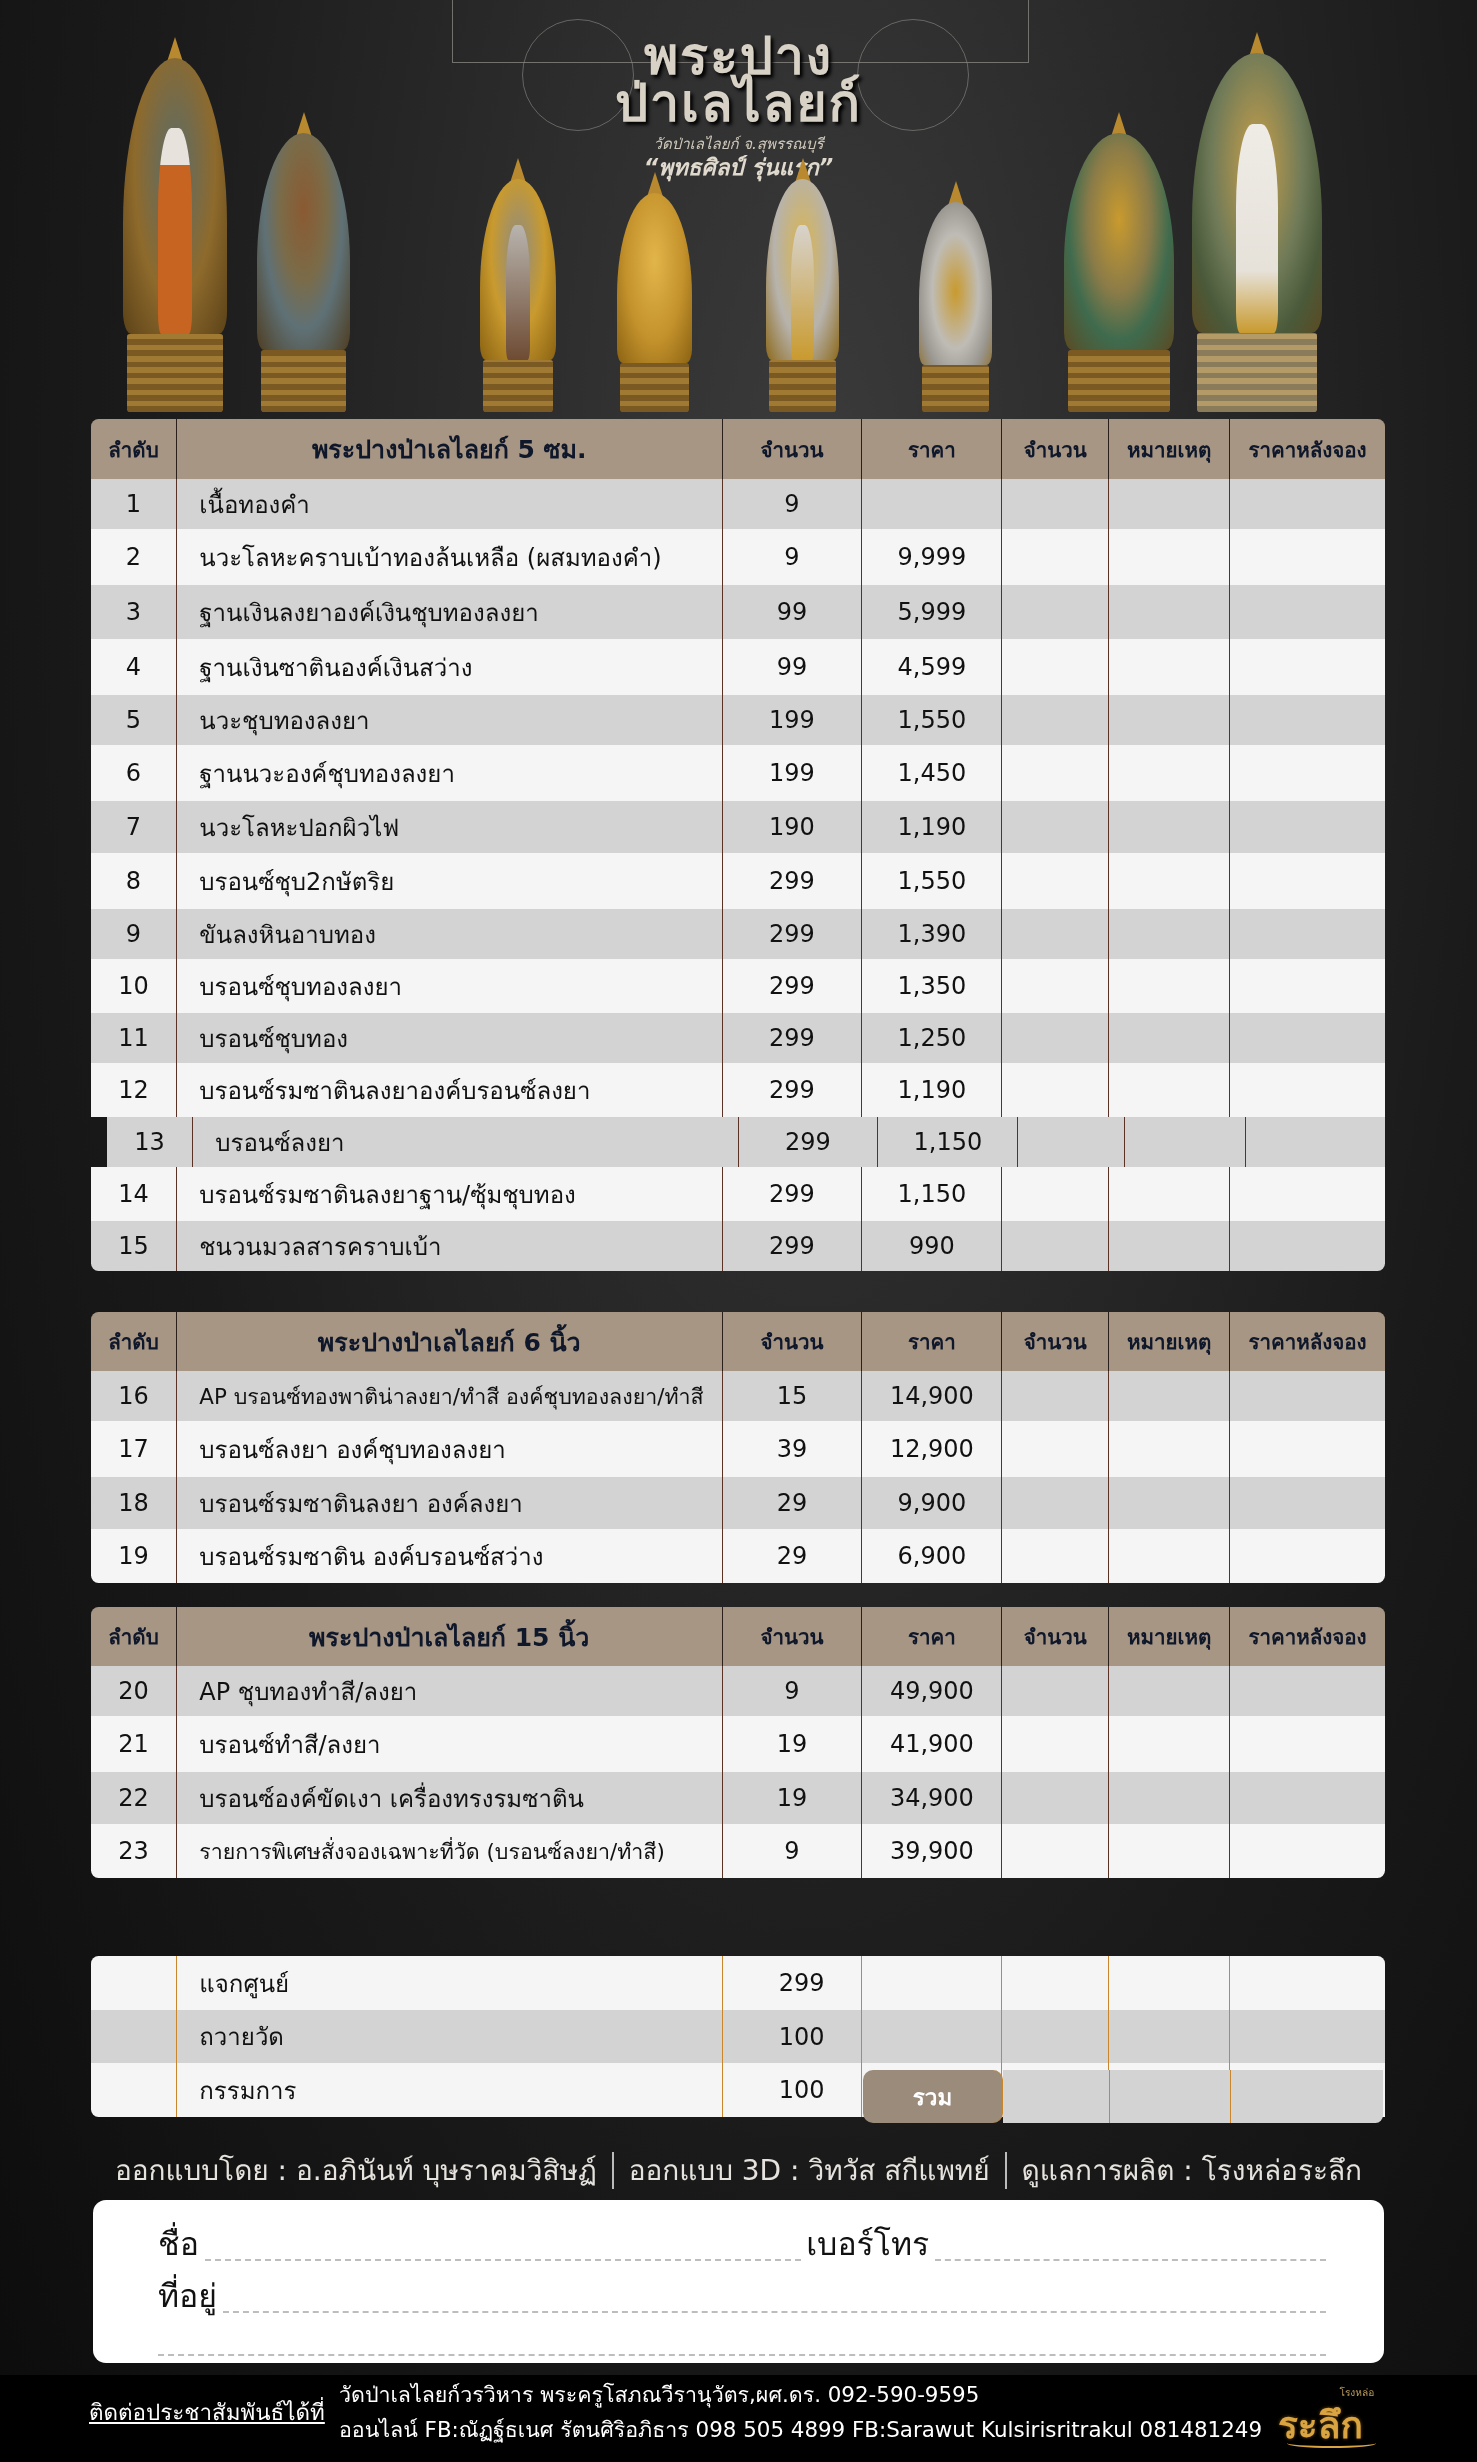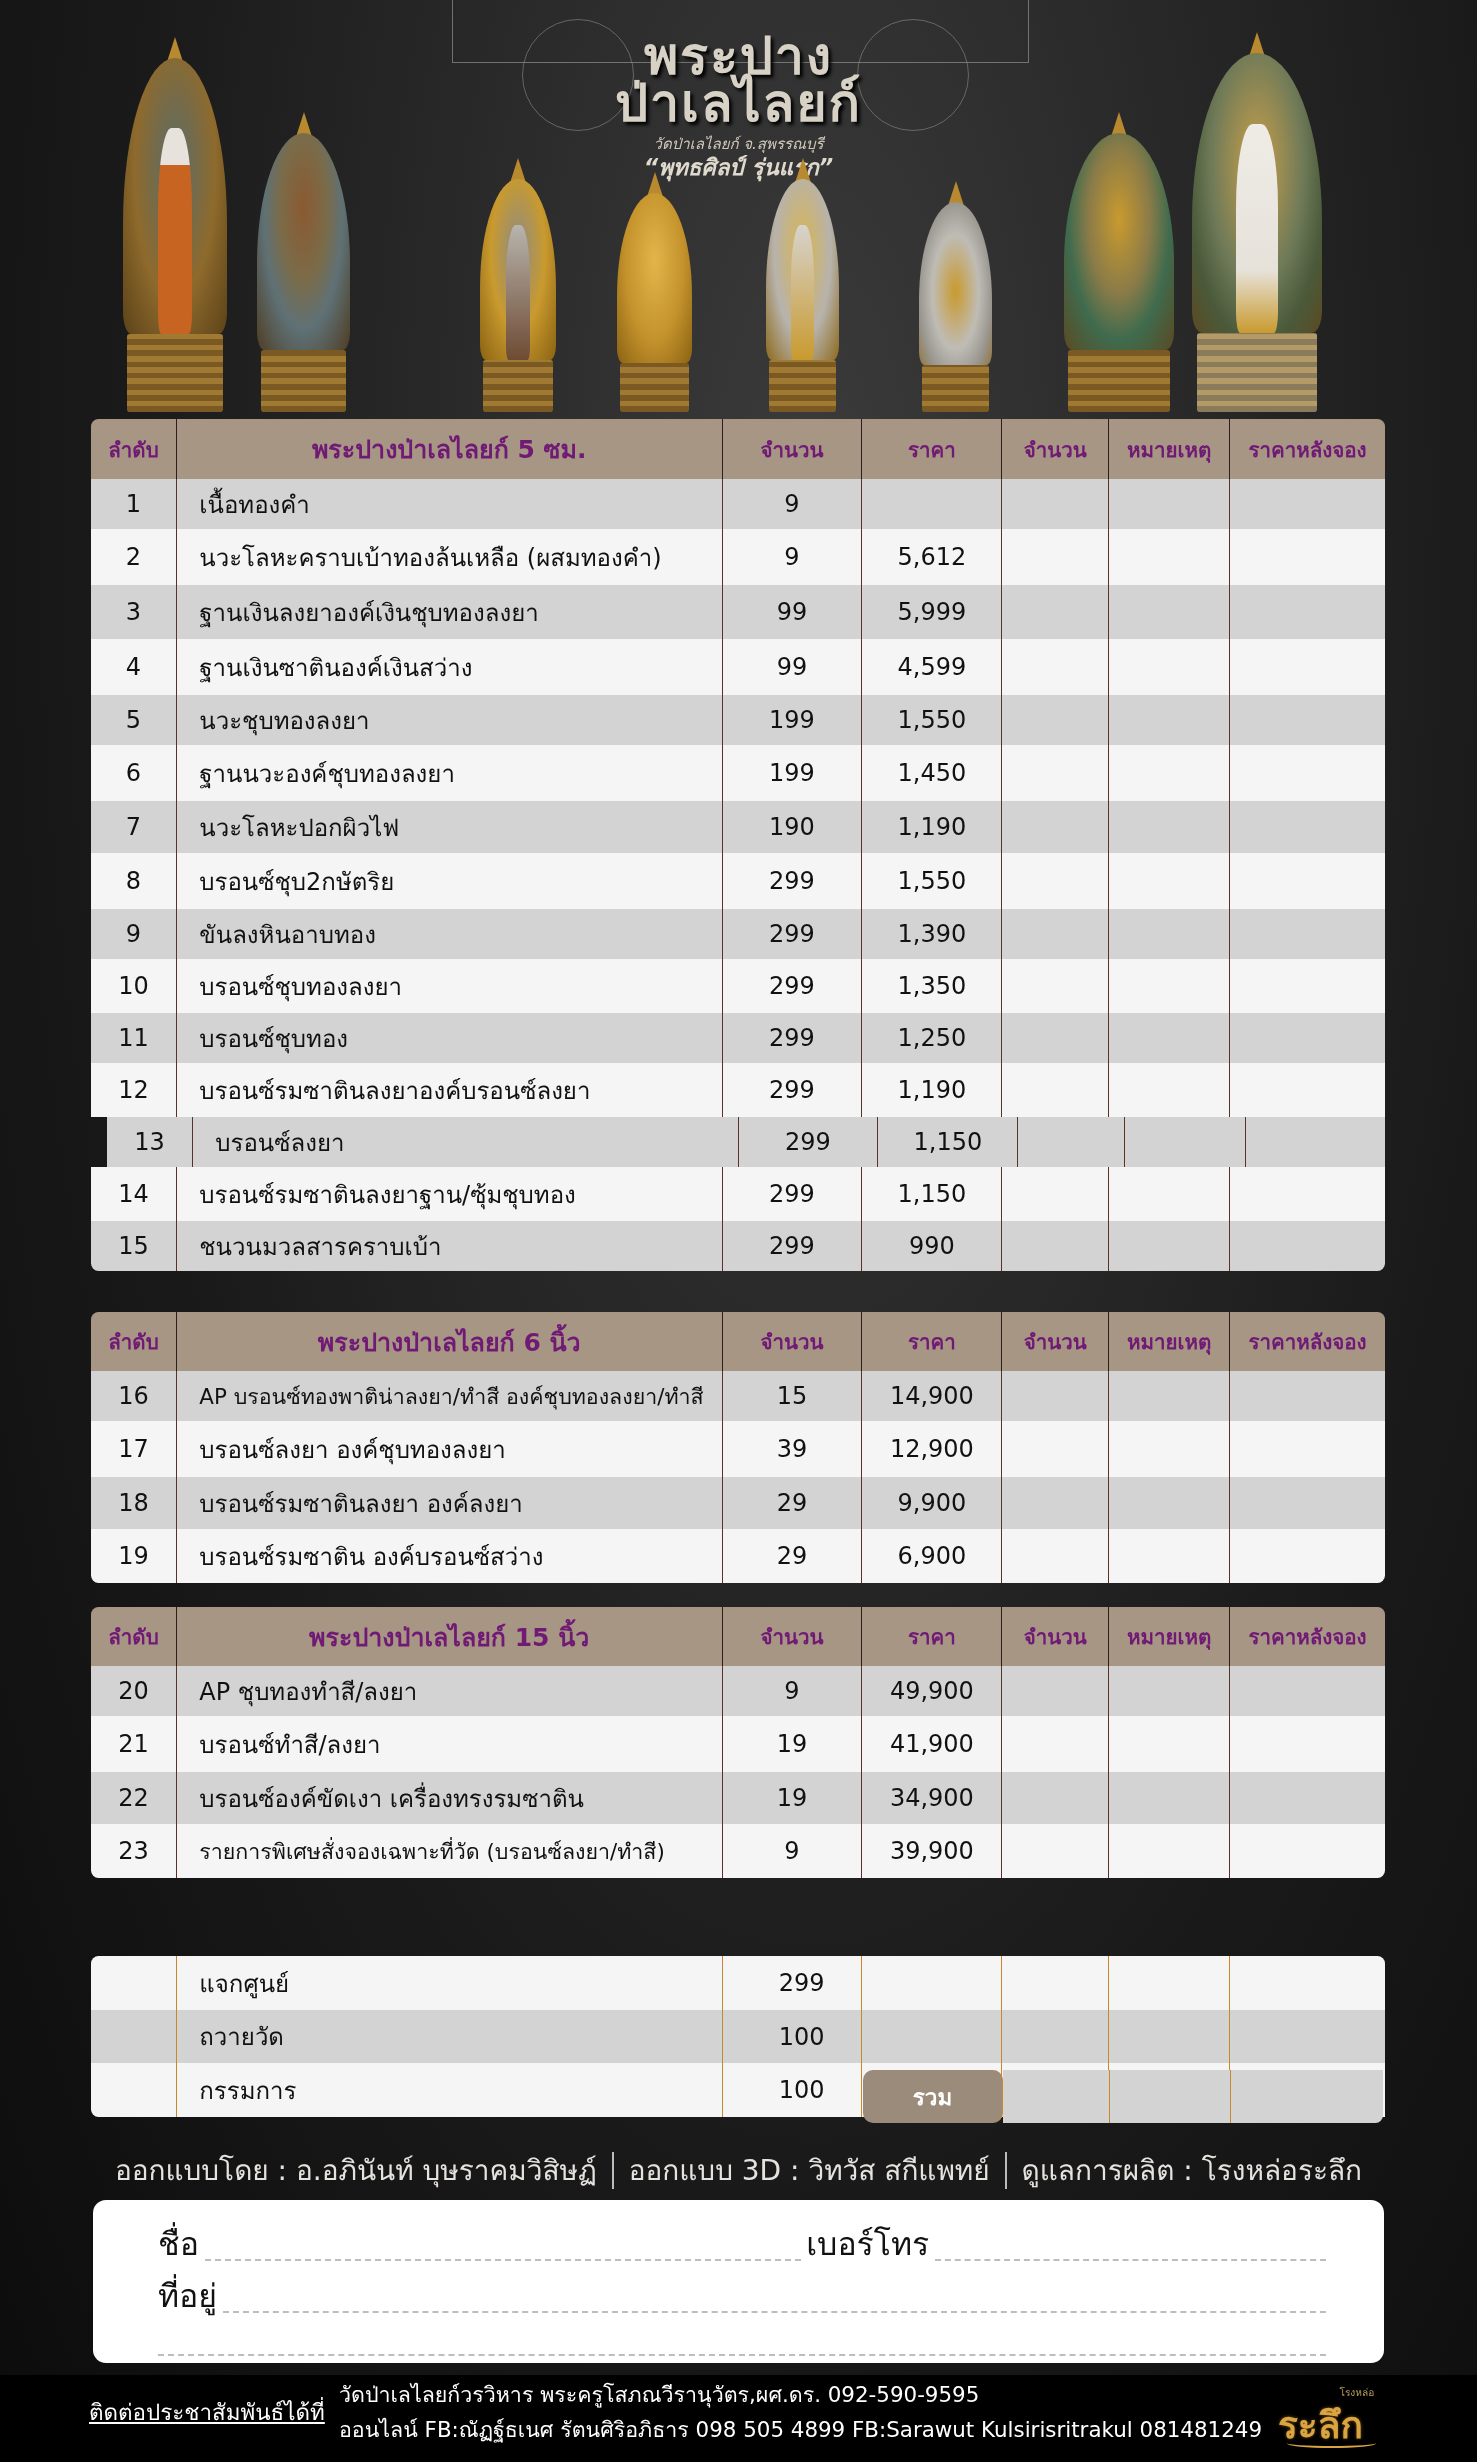--- a/index.html
+++ b/index.html
@@ -55,21 +55,21 @@
     border-radius: 7.5px; overflow: hidden;
   }
   .row { display: flex; width: 100%; }
   .cell {
     display: flex; align-items: center; justify-content: center;
     border-right: 1.9px solid #5a3226;
     font-size: 24px; color: #111;
     white-space: nowrap; overflow: hidden;
   }
   .cell:last-child { border-right: none; }
-  .head .cell { background: #a89684; color: #701a75; font-weight: bold; font-size: 20.5px; border-right-color: #2a1f1a; }
+  .head .cell { background: #a89684; color: #0f172a; font-weight: bold; font-size: 20.5px; border-right-color: #2a1f1a; }
   .head .cell.title { font-size: 25px; }
   .c-no  { width: 86px; }
   .c-name{ width: 546px; justify-content: flex-start; padding-left: 22.4px; }
   .c-qty { width: 140px; }
   .c-prc { width: 140px; }
   .c-qty2{ width: 107px; }
   .c-note{ width: 121px; }
   .c-after{ width: 155px; }
   .head .c-name { justify-content: center; padding-left: 0; }
   .r-dark .cell { background: #d3d3d3; }
@@ -192,21 +192,21 @@
         <div class="cell c-qty">9</div>
         <div class="cell c-prc"></div>
         <div class="cell c-qty2"></div>
         <div class="cell c-note"></div>
         <div class="cell c-after"></div>
       </div>
       <div class="row r-light" style="height: 56px;">
         <div class="cell c-no">2</div>
         <div class="cell c-name">นวะโลหะคราบเบ้าทองล้นเหลือ (ผสมทองคำ)</div>
         <div class="cell c-qty">9</div>
-        <div class="cell c-prc">5,612</div>
+        <div class="cell c-prc">9,999</div>
         <div class="cell c-qty2"></div>
         <div class="cell c-note"></div>
         <div class="cell c-after"></div>
       </div>
       <div class="row r-dark" style="height: 54px;">
         <div class="cell c-no">3</div>
         <div class="cell c-name">ฐานเงินลงยาองค์เงินชุบทองลงยา</div>
         <div class="cell c-qty">99</div>
         <div class="cell c-prc">5,999</div>
         <div class="cell c-qty2"></div>

